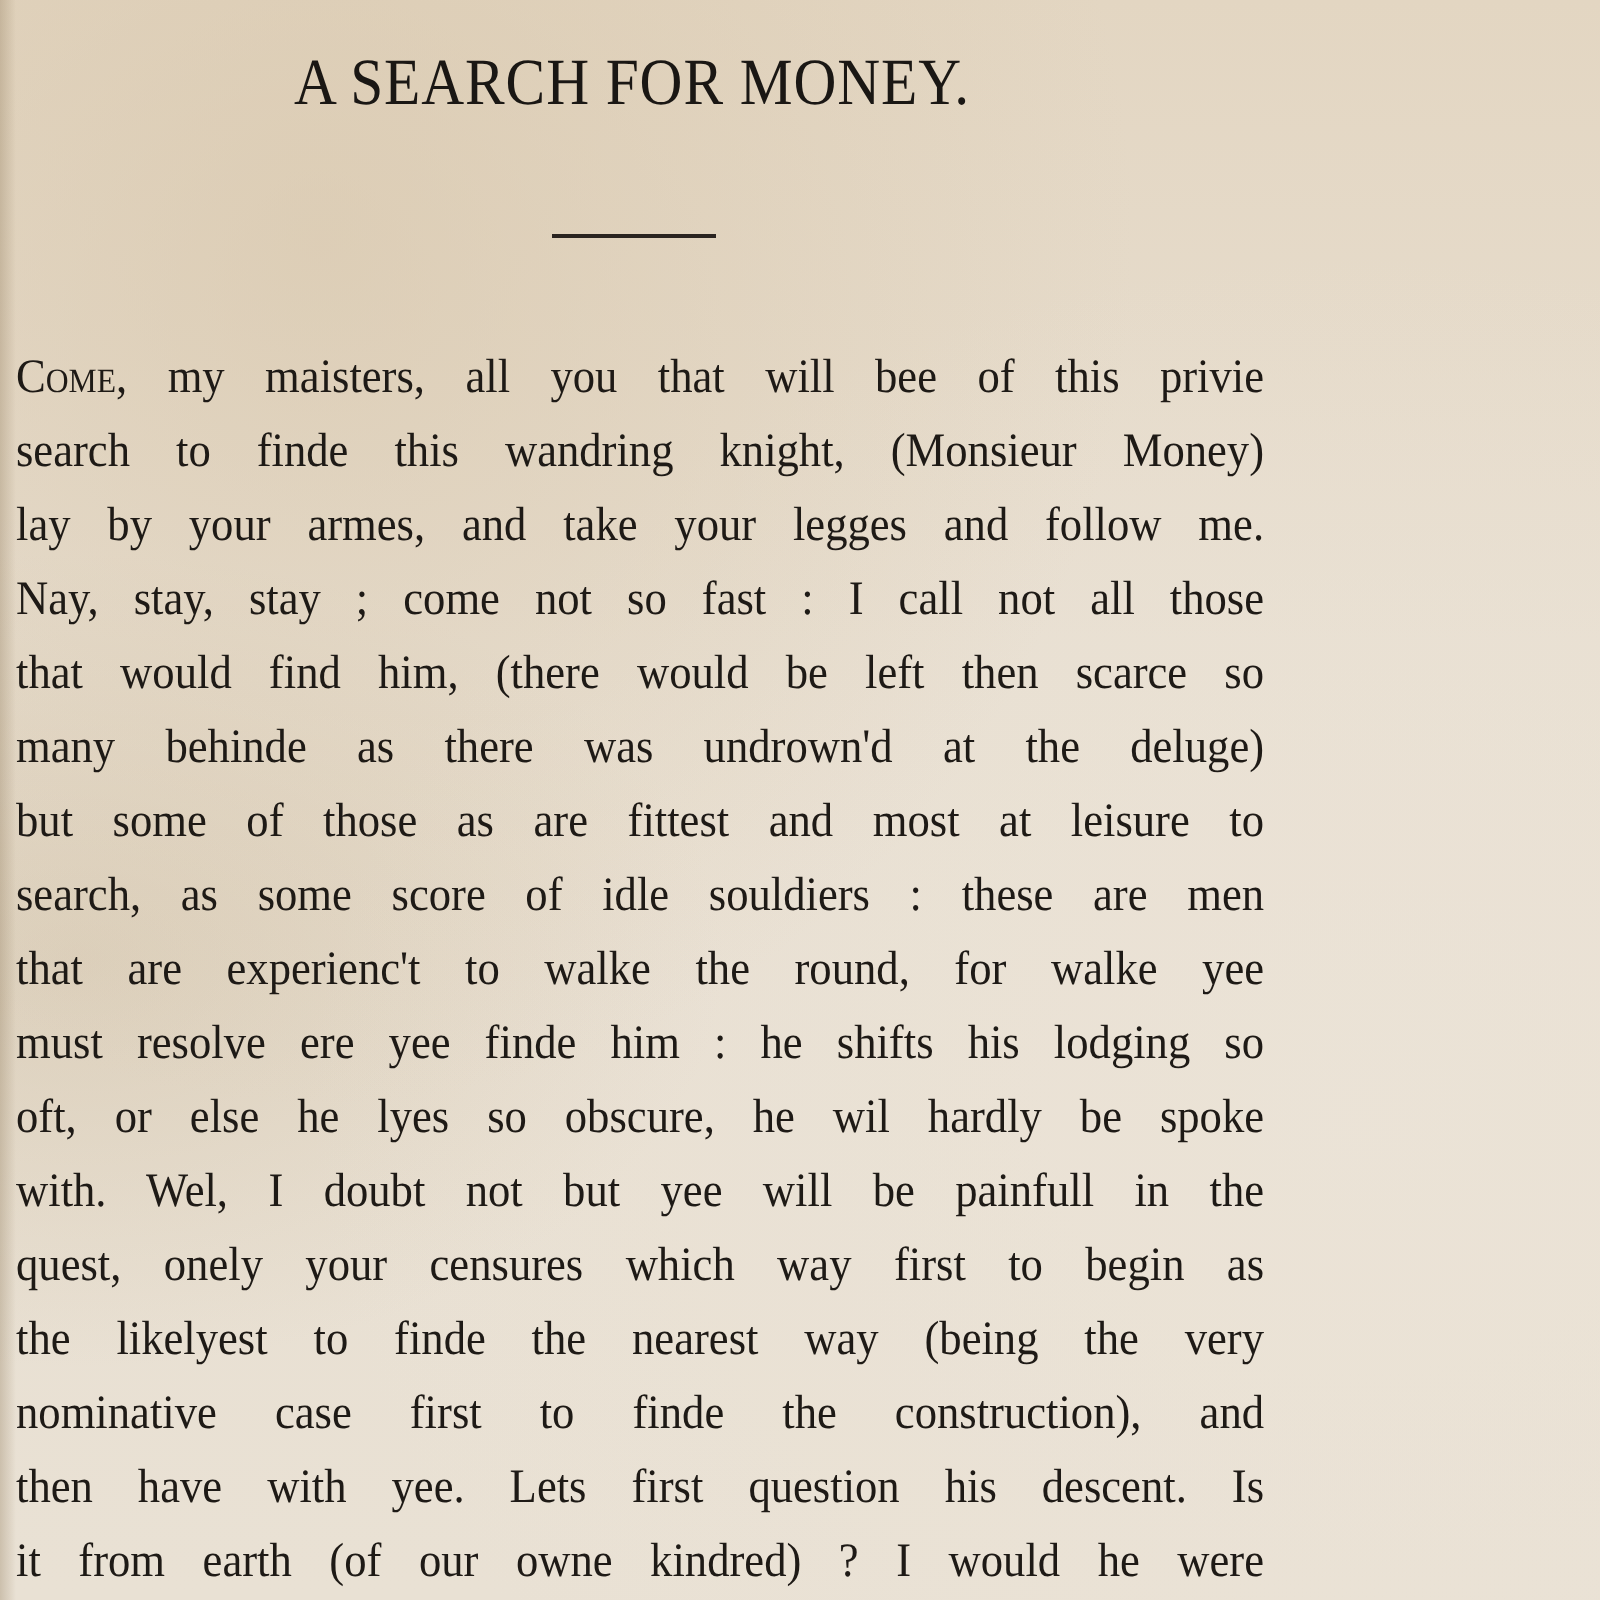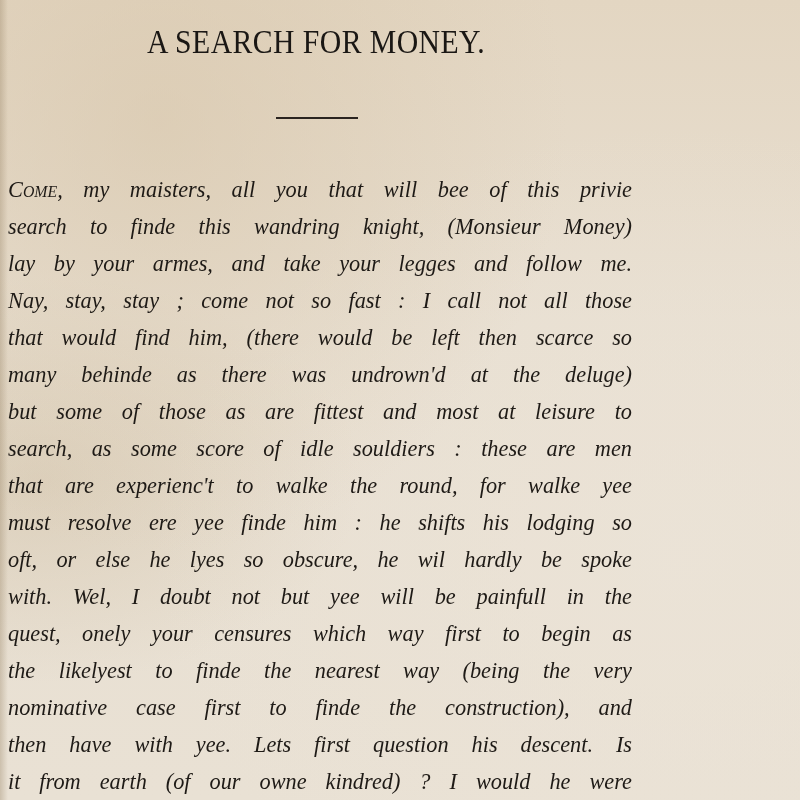--- a/index.html
+++ b/index.html
@@ -55,21 +55,20 @@
       border-top: 2px solid #2a2420;
     }
     .body-text {
       position: absolute;
       top: 171px;
       left: 8px;
       width: 624px;
       margin: 0;
       padding: 0;
       list-style: none;
-      font-style: italic;
     }
     .line {
       height: 37px;
       line-height: 37px;
       font-family: "Liberation Serif", "DejaVu Serif", serif;
       font-size: 24px;
       color: #1e1a16;
       white-space: nowrap;
       text-align: justify;
       text-align-last: justify;

